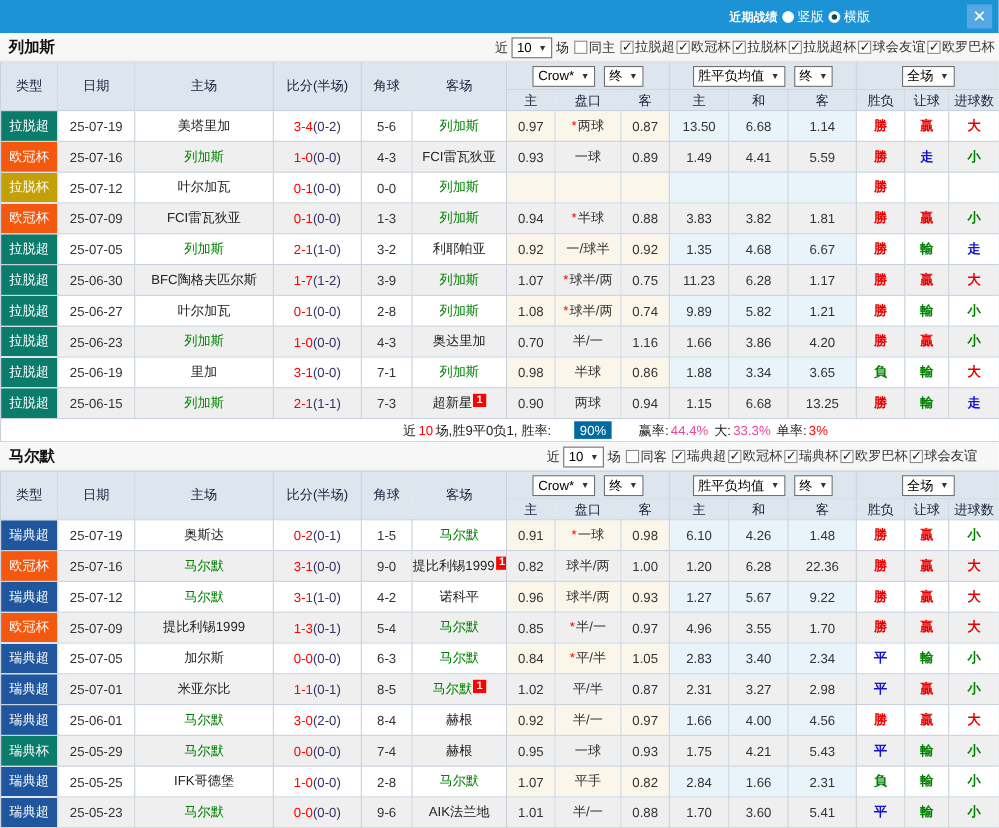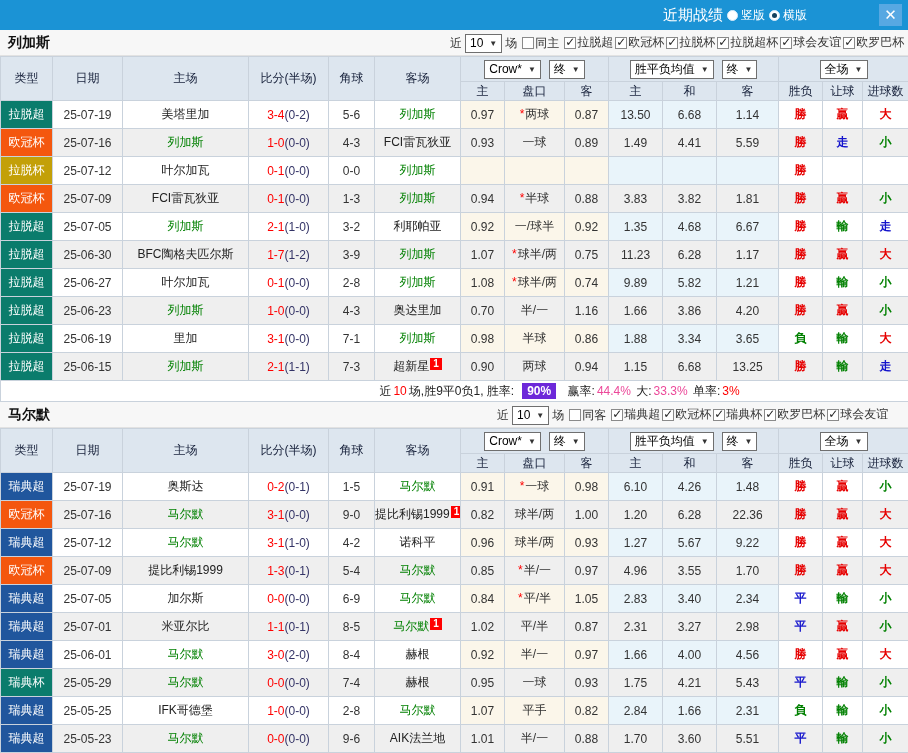--- a/index.html
+++ b/index.html
@@ -1,21 +1,21 @@
 <!DOCTYPE html>
 <html><head>
 <meta charset="utf-8">
 <style>
 *{box-sizing:border-box;margin:0;padding:0}
 html,body{width:908px}
 body{height:753px;overflow:hidden;background:#fff;font-family:"Liberation Sans","DejaVu Sans",sans-serif;font-size:12px;color:#333}
 
 .titlebar{height:30px;background:#1b93d5;position:relative}
 .title-group{position:absolute;left:663px;top:0;height:30px;display:flex;align-items:center;gap:4px}
-.page-title{color:#fff;font-weight:normal;font-size:15px}
+.page-title{color:#fff;font-weight:bold;font-size:11px}
 .radio-label{display:inline-flex;align-items:center;gap:3px;color:#fff;cursor:pointer}
 .radio{width:11px;height:11px;border-radius:50%;background:#fff;border:1px solid #d8ecfa;display:inline-block;position:relative}
 .radio.sel::after{content:"";position:absolute;left:2px;top:2px;width:5px;height:5px;border-radius:50%;background:#15425e}
 .close-btn{position:absolute;right:6px;top:4px;width:23px;height:22px;background:#57a8e2;color:#fff;display:flex;align-items:center;justify-content:center;font-size:15px;font-weight:bold;cursor:pointer}
 
 .filter-row{height:26px;background:#f7f7f7;border-bottom:1px solid #e2e2e2;position:relative;display:flex;align-items:center}
 .team-name{font-weight:bold;font-size:14px;color:#111;padding-left:8px}
 .filter-controls{position:absolute;top:0;height:26px;display:flex;align-items:center;gap:3px;white-space:nowrap}
 .sec0 .filter-controls{left:450px}
 .sec1 .filter-controls{left:497px}
@@ -41,21 +41,21 @@
 .rc{display:inline-block;background:#f00;color:#fff;font-size:10px;line-height:12px;padding:0 3px;font-weight:bold;vertical-align:top;margin-left:1px}
 .ft{color:#f00}
 .ht{color:#333366}
 .star{color:#f00;margin-right:1px}
 .c-res span{font-weight:bold}
 
 tfoot td{height:21px;background:#fff;text-align:center;padding-left:210px;color:#222}
 tfoot span{margin:0 1px}
 .t-red{color:#f00}
 .t-blue{color:#ec4899}
-.rate-badge{background:#6d28d9;color:#fff;font-weight:bold;padding:1px 5px;margin:0 7px}
+.rate-badge{background:#0369a1;color:#fff;font-weight:normal;padding:1px 5px;margin:0 20px}
 </style>
 </head>
 <body>
 
 <div class="titlebar">
   <div class="title-group">
     <span class="page-title">近期战绩</span>
     <label class="radio-label">
       <span class="radio"></span>
       <span>竖版</span>
@@ -519,21 +519,21 @@
           <td class="c-mean">1.70</td>
           <td class="c-res"><span style="color: rgb(230, 0, 0);">勝</span></td>
           <td class="c-res"><span style="color: rgb(230, 0, 0);">贏</span></td>
           <td class="c-res"><span style="color: rgb(230, 0, 0);">大</span></td>
         </tr>
         <tr>
           <td class="c-type" style="background: rgb(32, 86, 157);">瑞典超</td>
           <td class="c-date">25-07-05</td>
           <td class="c-team"><span class="tn">加尔斯</span></td>
           <td class="c-score"><span class="ft">0-0</span><span class="ht">(0-0)</span></td>
-          <td class="c-corner">6-9</td>
+          <td class="c-corner">6-3</td>
           <td class="c-team"><span class="tn tracked">马尔默</span></td>
           <td class="c-crow">0.84</td>
           <td class="c-crow c-plate"><span class="star">*</span><span>平/半</span></td>
           <td class="c-crow">1.05</td>
           <td class="c-mean">2.83</td>
           <td class="c-mean">3.40</td>
           <td class="c-mean">2.34</td>
           <td class="c-res"><span style="color: rgb(20, 20, 204);">平</span></td>
           <td class="c-res"><span style="color: rgb(0, 128, 0);">輸</span></td>
           <td class="c-res"><span style="color: rgb(0, 128, 0);">小</span></td>
@@ -611,20 +611,20 @@
           <td class="c-date">25-05-23</td>
           <td class="c-team"><span class="tn tracked">马尔默</span></td>
           <td class="c-score"><span class="ft">0-0</span><span class="ht">(0-0)</span></td>
           <td class="c-corner">9-6</td>
           <td class="c-team"><span class="tn">AIK法兰地</span></td>
           <td class="c-crow">1.01</td>
           <td class="c-crow c-plate"><span>半/一</span></td>
           <td class="c-crow">0.88</td>
           <td class="c-mean">1.70</td>
           <td class="c-mean">3.60</td>
-          <td class="c-mean">5.51</td>
+          <td class="c-mean">5.41</td>
           <td class="c-res"><span style="color: rgb(20, 20, 204);">平</span></td>
           <td class="c-res"><span style="color: rgb(0, 128, 0);">輸</span></td>
           <td class="c-res"><span style="color: rgb(0, 128, 0);">小</span></td>
         </tr>
       </tbody>
   </table>
 </div>
 
 </body></html>

